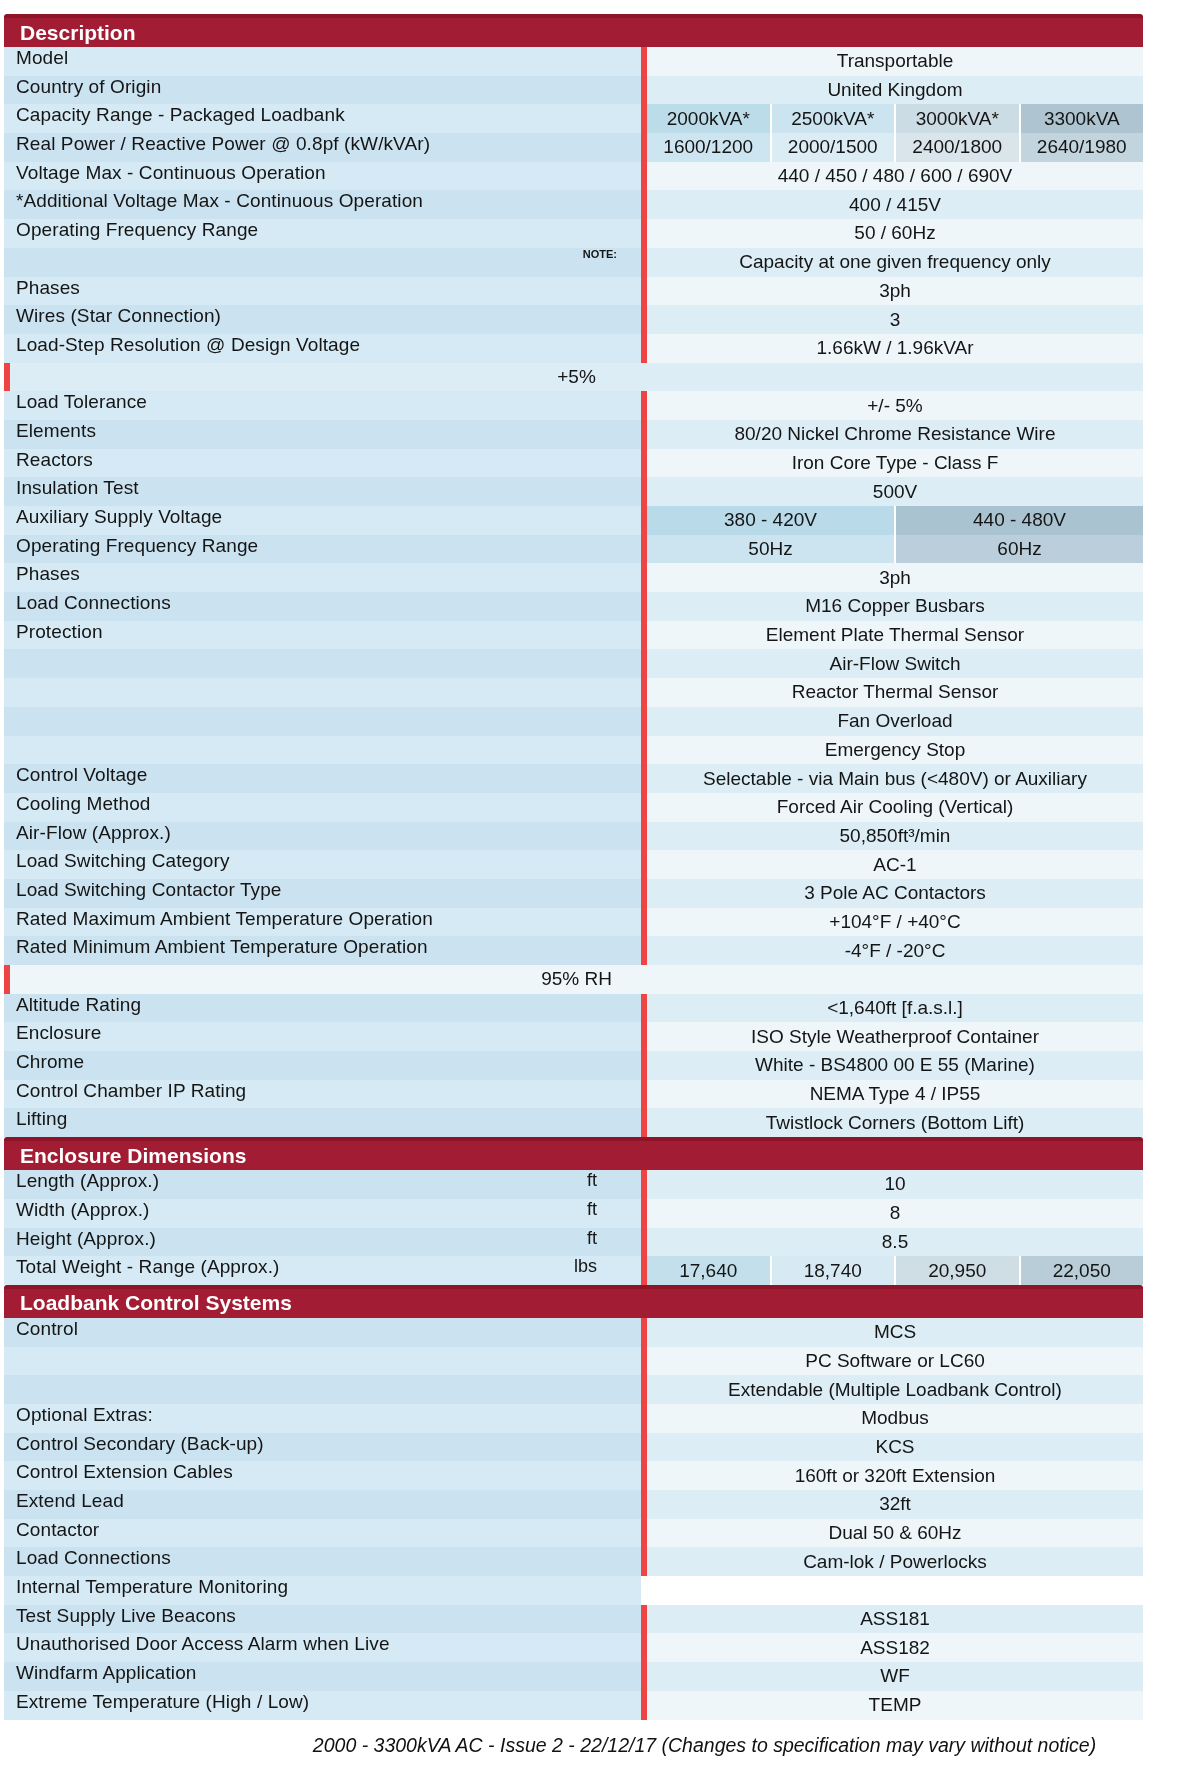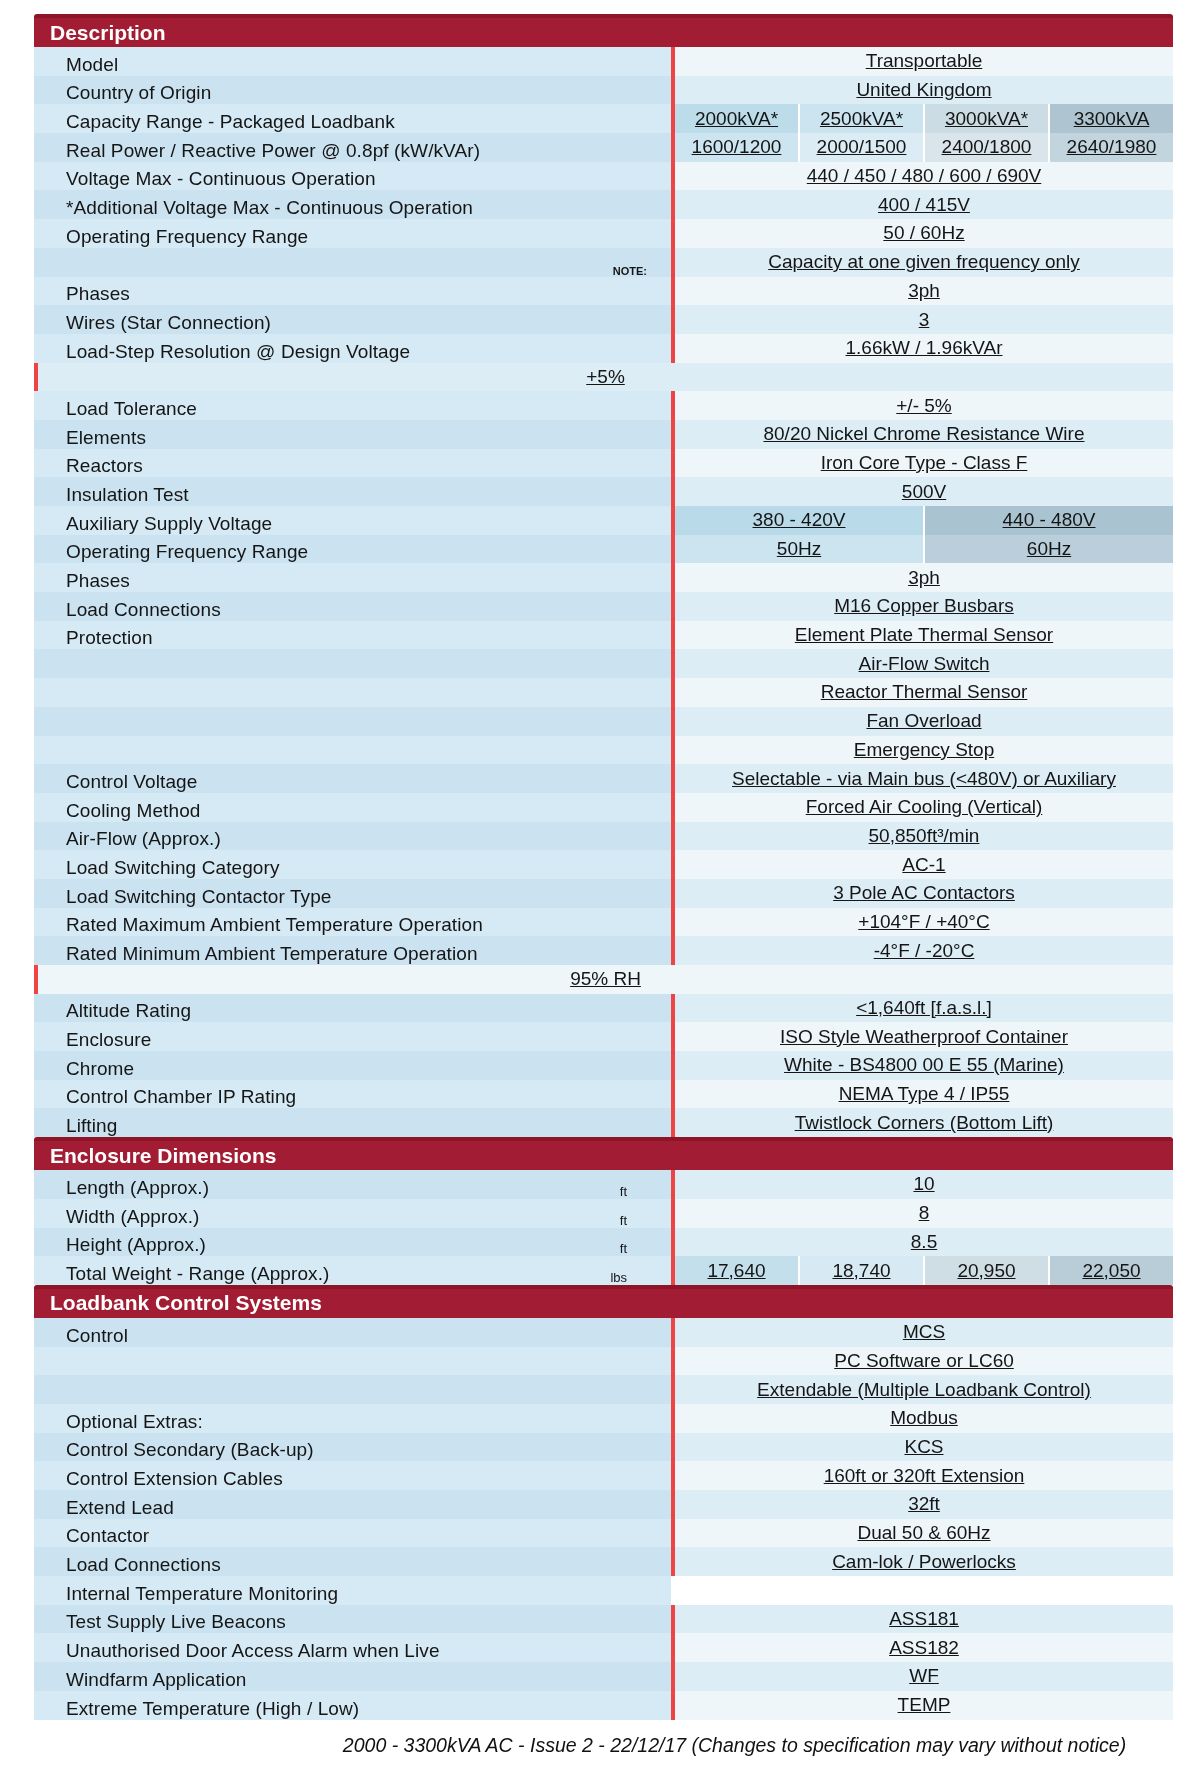--- a/index.html
+++ b/index.html
@@ -6,21 +6,21 @@
   .page{
     position:relative;
     width:1180px;height:1787px;
     background:#ffffff;
     font-family:"Liberation Sans", sans-serif;
     color:#151515;
     overflow:hidden;
   }
   .spec-table{
     position:absolute;
-    left:34px;top:14px;
+    left:4px;top:14px;
     width:1139px;
   }
   .sec-header{
     height:33px;
     background:#a21d33;
     border-top:4px solid #8d1527;
     border-radius:3px 3px 0 0;
     color:#ffffff;
     font-weight:bold;
     font-size:21px;
@@ -32,43 +32,42 @@
   .row{
     display:flex;
     height:28.7px;
     font-size:19px;
     box-shadow:inset 0 1px 0 rgba(255,255,255,0.45);
   }
   .label{
     width:637px;
     min-width:637px;
     box-sizing:border-box;
-    padding-left:32px;
+    padding-left:12px;
     display:flex;
-    align-items:flex-end;
+    align-items:flex-start;
     white-space:nowrap;
     overflow:hidden;
   }
   .lbl{letter-spacing:0.1px;}
   .note{
     margin-left:auto;
     padding-right:24px;
     font-weight:bold;
     font-size:11px;
   }
   .unit{
     margin-left:auto;
     padding-right:44px;
-    font-size:13px;
+    font-size:18px;
   }
   .vals{
     flex:1;
     display:flex;
-    border-left:4px solid #ef4444;
-    text-decoration:underline;
+    border-left:6px solid #ef4444;
   }
   .cell{
     flex:1;
     display:flex;
     align-items:center;
     justify-content:center;
     white-space:nowrap;
   }
   .cell + .cell{border-left:2px solid #ffffff;}
 

